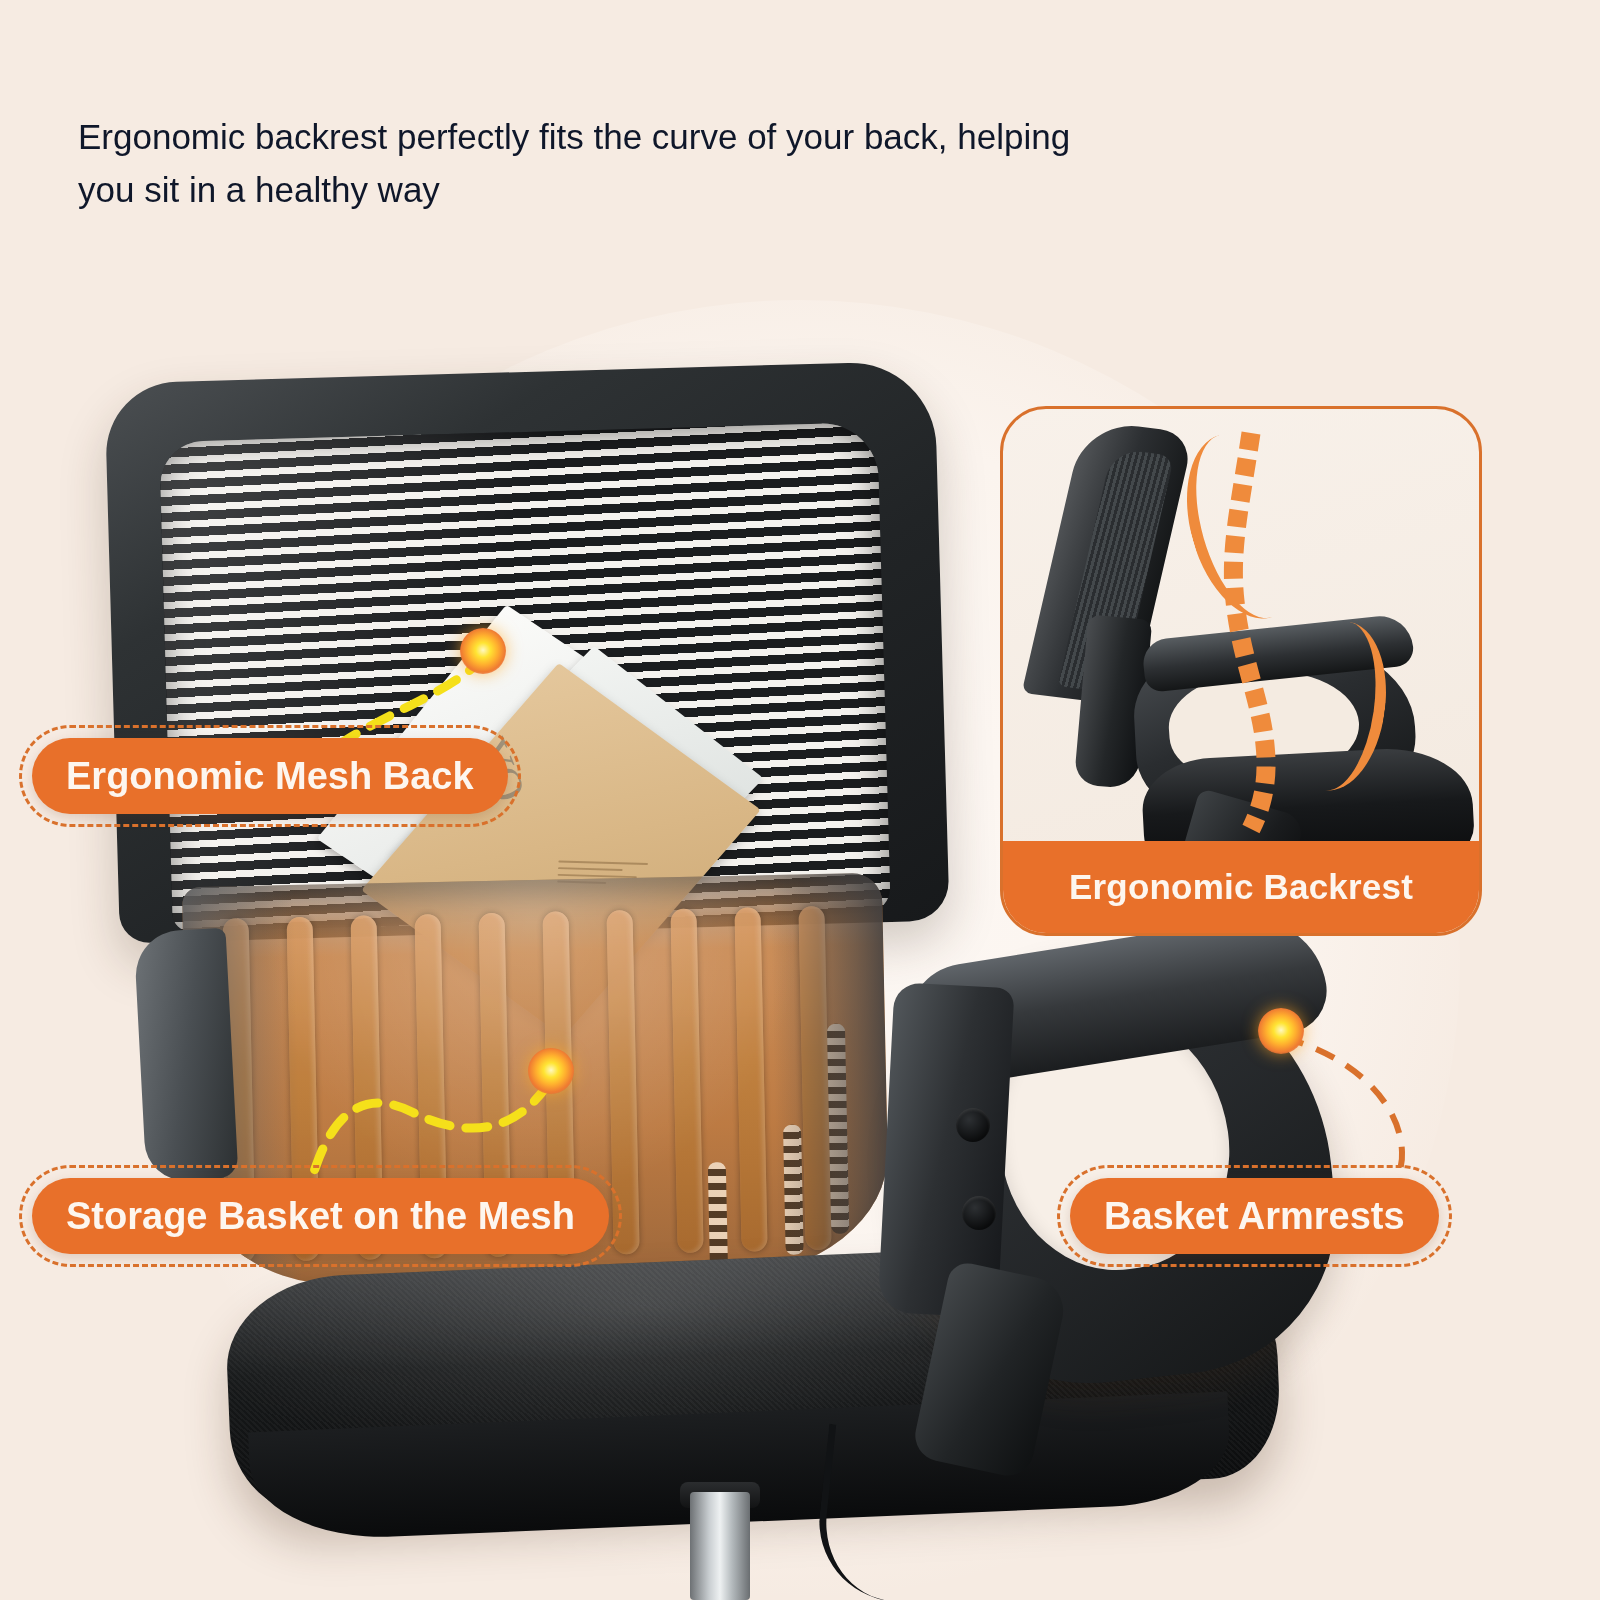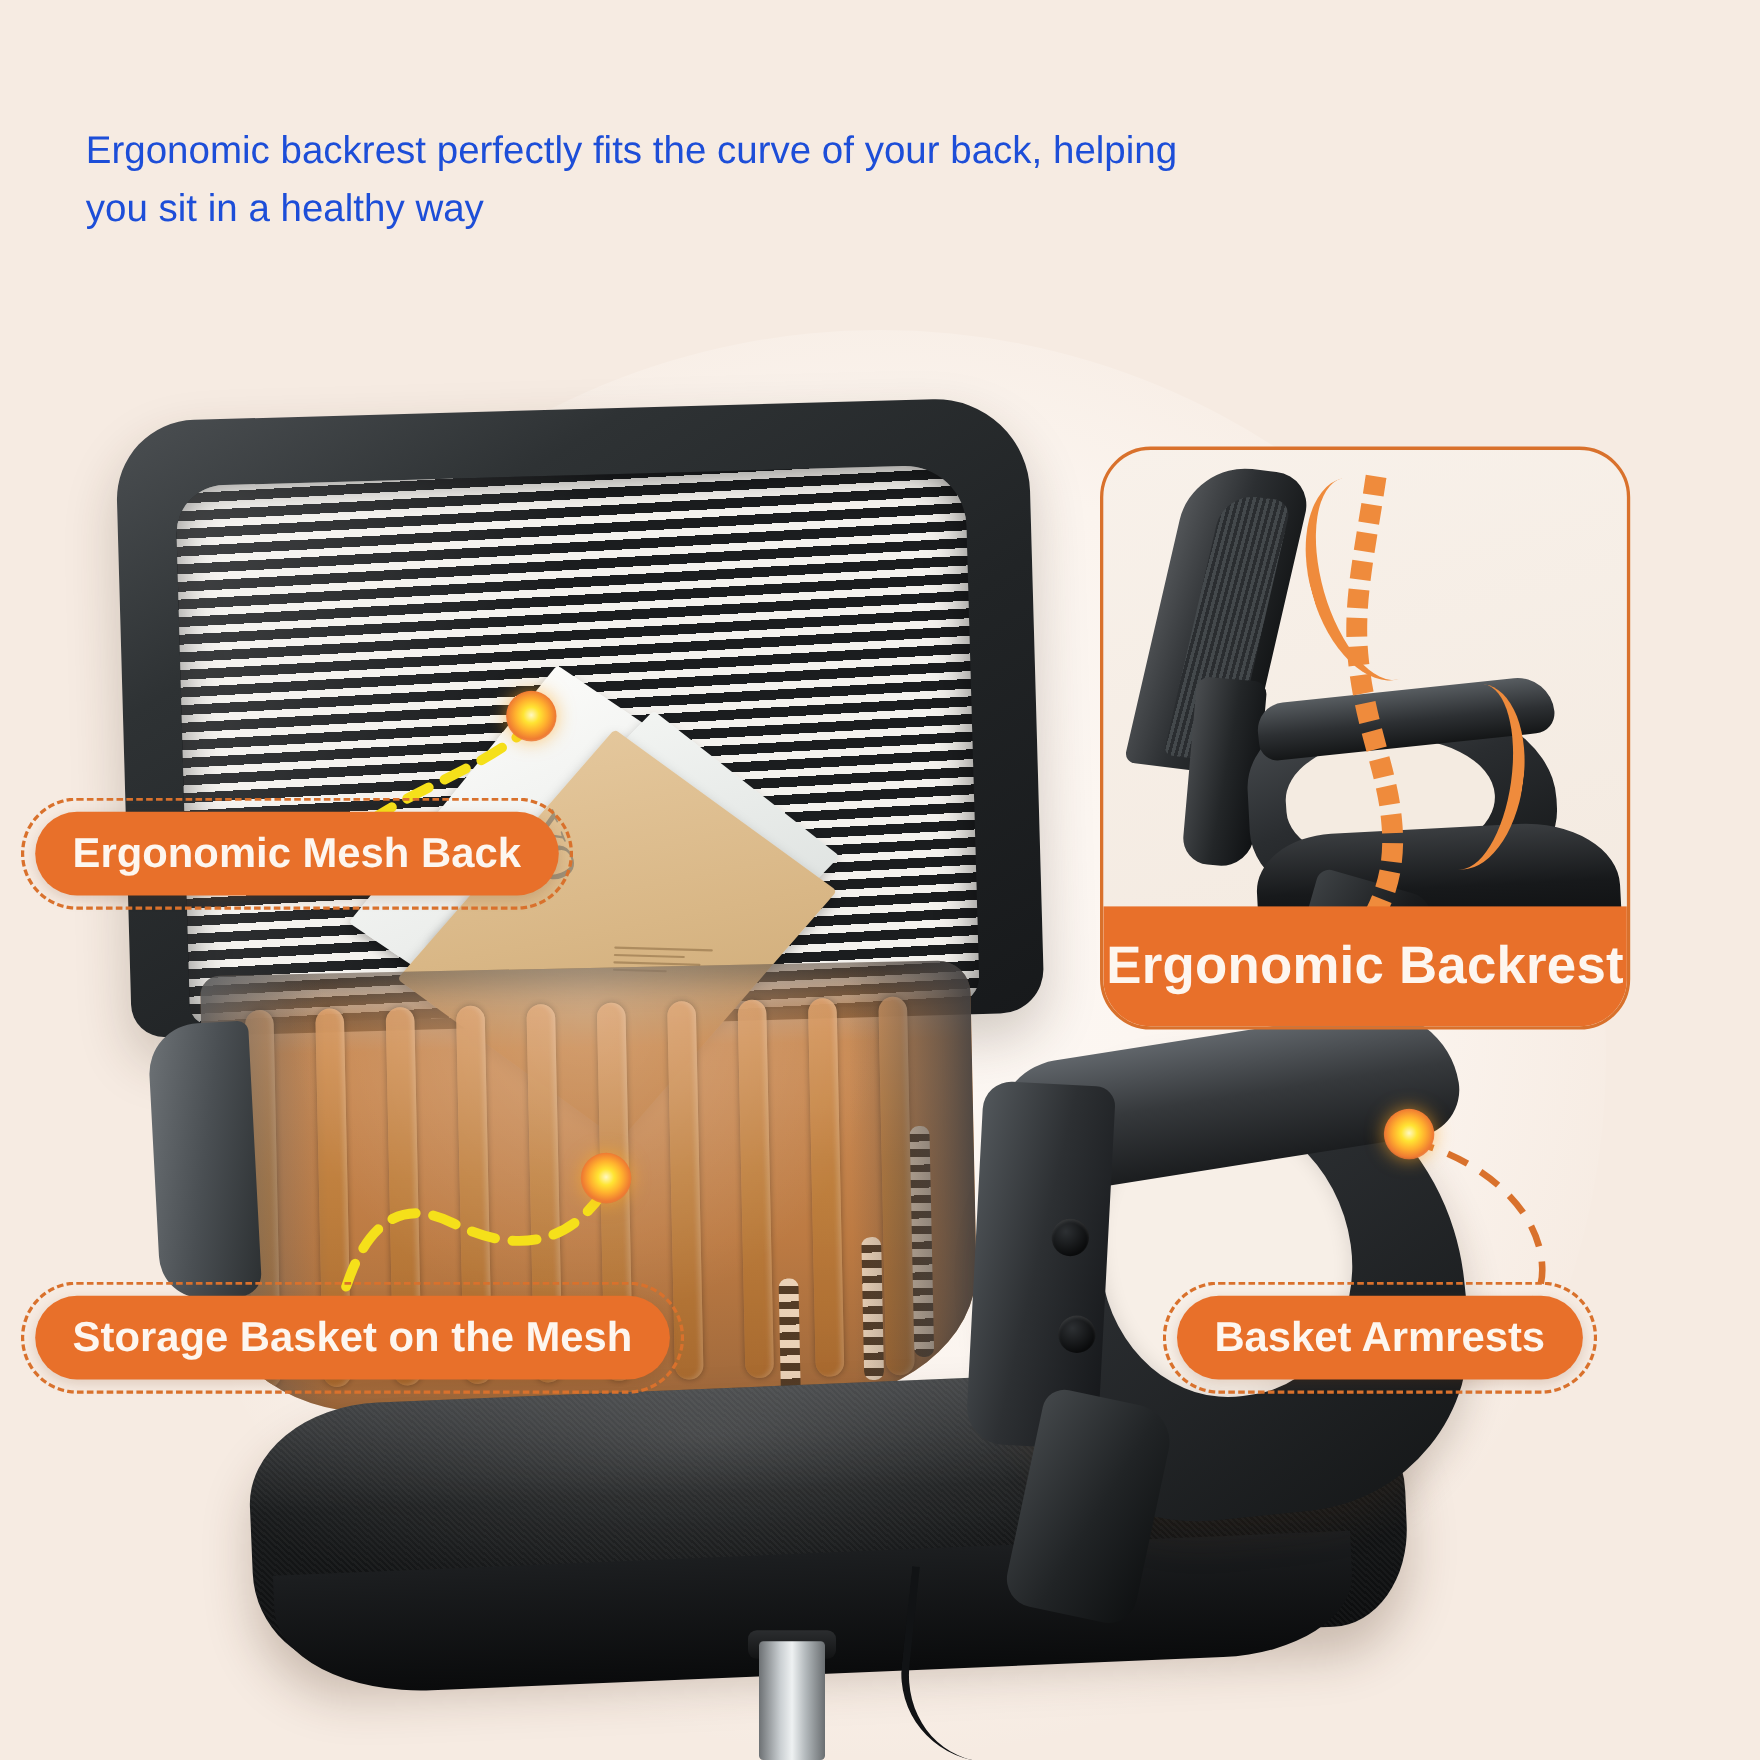--- a/index.html
+++ b/index.html
@@ -23,21 +23,21 @@
   
   #header{ position:absolute; left:78px; top:78px; width:1200px; }
   #title{
     font-size:82px; font-weight:bold; letter-spacing:-1px;
     line-height:1.0; white-space:nowrap;
   }
   #title .kw{ color:#e8702a; }
   #title .kw2{ color:#474741; margin-left:18px; }
   #subtitle{
     margin-top:32px;
-    font-size:35px; line-height:1.52; color:#1d4ed8; font-weight:400;
+    font-size:35px; line-height:1.52; color:#0f172a; font-weight:400;
     max-width:1020px;
   }
 
   
   #chair-main{ position:absolute; left:0; top:0; width:1600px; height:1600px; }
 
   
   .backshell{
     position:absolute;
     left:112px; top:372px; width:830px; height:560px;
@@ -296,24 +296,24 @@
     left:188px; top:22px; width:110px; height:190px;
     transform:rotate(-16deg);
   }
   #swoosh-bottom{
     left:286px; top:212px; width:96px; height:170px;
     transform:rotate(188deg);
   }
 
   
   #inset-label{
-    position:absolute; left:0; bottom:0; width:100%; height:109px;
+    position:absolute; left:0; bottom:0; width:100%; height:92px;
     background:#e8702a;
     display:flex; align-items:center; justify-content:center;
-    color:#fdf6ef; font-size:48px; font-weight:bold;
+    color:#fdf6ef; font-size:35px; font-weight:bold;
     letter-spacing:.2px;
   }
 
   
   .pill{
     position:absolute;
     background:#e8702a;
     color:#fdf6ef;
     font-size:38px; font-weight:bold;
     border-radius:999px;

